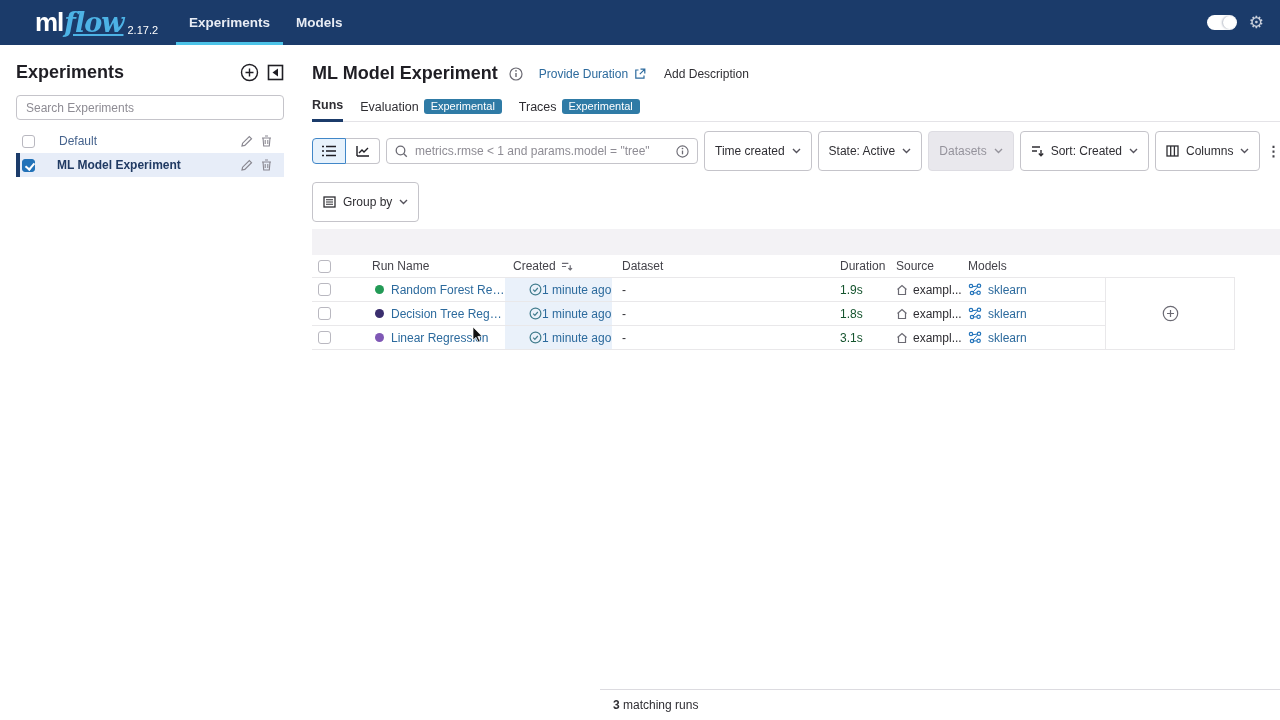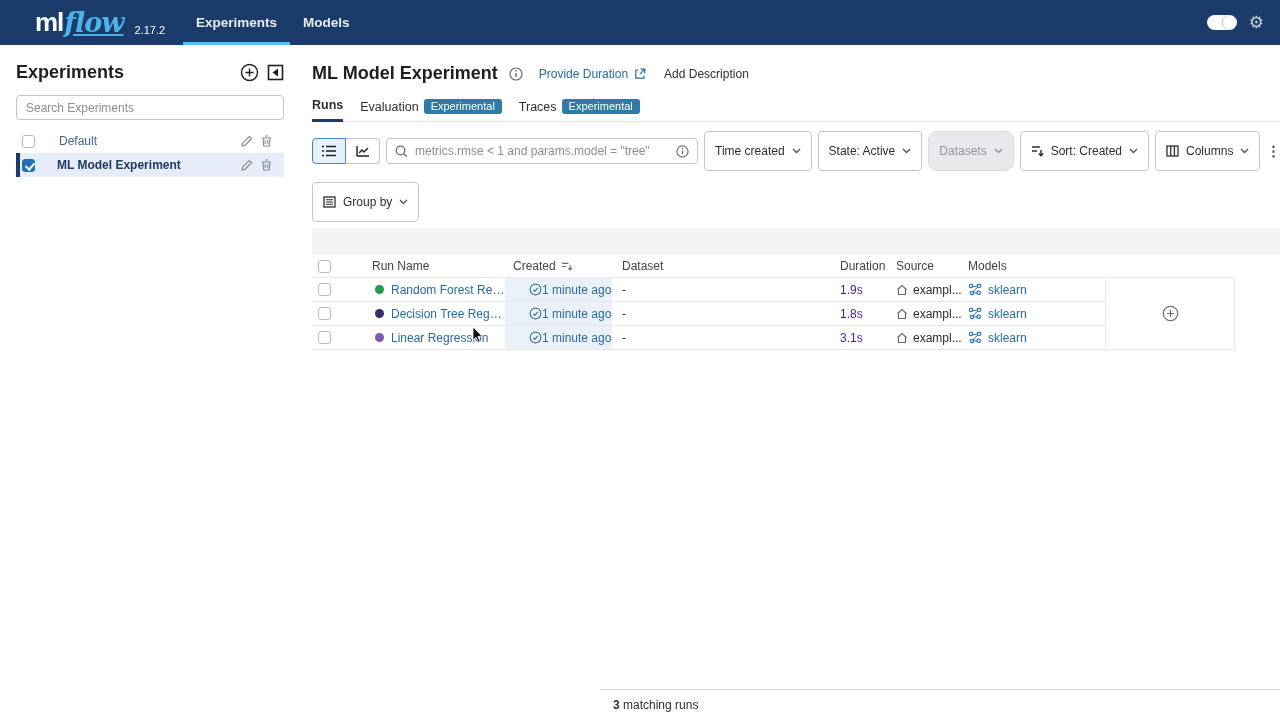--- a/index.html
+++ b/index.html
@@ -6,21 +6,21 @@
   html,body { width:1280px; height:720px; overflow:hidden; background:#fff;
     font-family:"Liberation Sans", sans-serif; color:var(--text-dark); }
   .app { position:relative; width:1280px; height:720px; }
 
   
   .navbar { height:45px; background:var(--navbar-bg); display:flex; align-items:stretch; }
   .logo { display:flex; align-items:center; padding:0 18px 0 35px; }
   .logo-ml { color:#fff; font-weight:bold; font-size:26px; letter-spacing:-1px; }
   .logo-flow { color:var(--logo-flow); font-size:27px; font-style:italic; font-weight:bold;
     font-family:"DejaVu Serif", serif; letter-spacing:-1px; margin-left:1px;text-decoration:underline; }
-  .logo-ver { color:#fff; font-size:11px; margin:14px 0 0 11px; }
+  .logo-ver { color:#fff; font-size:11px; margin:14px 0 0 4px; }
   .nav-tabs { display:flex; }
   .nav-tab { display:flex; align-items:center; padding:0 13px; color:#e8ecf4; font-size:13.5px;
     font-weight:bold; position:relative; cursor:pointer; }
   .nav-tab.active::after { content:""; position:absolute; left:0; right:0; bottom:0; height:3px;
     background:var(--navbar-underline); }
   .nav-right { margin-left:auto; display:flex; align-items:center; gap:12px; padding-right:16px; }
   .theme-toggle { width:30px; height:15px; background:#fff; border-radius:8px; position:relative; }
   .theme-toggle::after { content:""; position:absolute; right:1px; top:1px; width:13px; height:13px;
     border-radius:50%; background:#fff; box-shadow:-1px 0 2px rgba(120,130,150,.55); }
   .gear { color:#c9cfdb; font-size:17px; line-height:1; }
@@ -76,21 +76,21 @@
   .seg-btn.active { background:var(--active-seg-bg); border:1px solid var(--active-seg-border); }
   .filter-box { width:312px; height:26px; border:1px solid var(--border-gray); border-radius:4px;
     display:flex; align-items:center; padding:0 8px; gap:7px; background:#fff; }
   .filter-input { flex:1; border:none; outline:none; font-size:12px; color:#2f2e33; min-width:0;
     font-family:"Liberation Sans",sans-serif; }
   .filter-input::placeholder { color:#8e8c94; }
   .drop-btn { height:40px; border:1px solid var(--border-gray); border-radius:4px; background:#fff;
     display:flex; align-items:center; gap:7px; padding:0 10px; font-size:12px; color:#2f2e33;
     cursor:pointer; white-space:nowrap; }
   .drop-btn.disabled { background:var(--disabled-bg); border-color:#dddce2;
-    color:var(--disabled-text); cursor:default;border-radius:9px; }
+    color:var(--disabled-text); cursor:default; }
   .kebab { margin-left:auto; margin-right:14px; font-size:14px; font-weight:bold; color:#44434a;
     letter-spacing:0; cursor:pointer; }
   .groupby-row { margin-top:11px; }
 
   
   .table-wrap { margin-top:7px; position:relative; }
   .band { height:26px; background:var(--band-bg); margin-right:-12px; }
   .thead { display:grid; grid-template-columns:60px 133px 107px 228px 56px 72px 137px 130px;
     height:23px; align-items:center; border-bottom:1px solid var(--row-border); width:923px; }
   .th { font-size:12px; color:#44434a; display:flex; align-items:center; gap:5px; }
@@ -101,21 +101,21 @@
   .t-row { display:grid; grid-template-columns:60px 133px 107px 228px 56px 72px 137px; height:24px;
     align-items:center; border-bottom:1px solid var(--row-border); }
   .cell { display:flex; align-items:center; font-size:12px; height:100%; }
   .c-check { padding-left:6px; }
   .c-run { gap:7px; padding-left:3px; }
   .dot { width:9px; height:9px; border-radius:50%; flex:0 0 9px; }
   .run-link { color:var(--link-blue); cursor:pointer; white-space:nowrap; overflow:hidden;
     text-overflow:ellipsis; }
   .c-created { background:var(--created-cell-bg); padding-left:24px; }
   .c-dataset { padding-left:10px; color:#2f2e33; }
-  .c-duration { color:#4c1d95; }
+  .c-duration { color:#14532d; }
   .c-source { gap:5px; color:#2f2e33; }
   .src-txt { white-space:nowrap; overflow:hidden; text-overflow:ellipsis; }
   .c-models { gap:6px; }
   .add-col { position:absolute; left:793px; top:49px; width:130px; height:72px;
     border-left:1px solid var(--row-border); border-right:1px solid var(--row-border);
     border-bottom:1px solid var(--row-border); display:flex; align-items:center;
     justify-content:center; background:#fff; }
 
   
   .footer { position:absolute; left:300px; right:0; bottom:0; height:31px;

